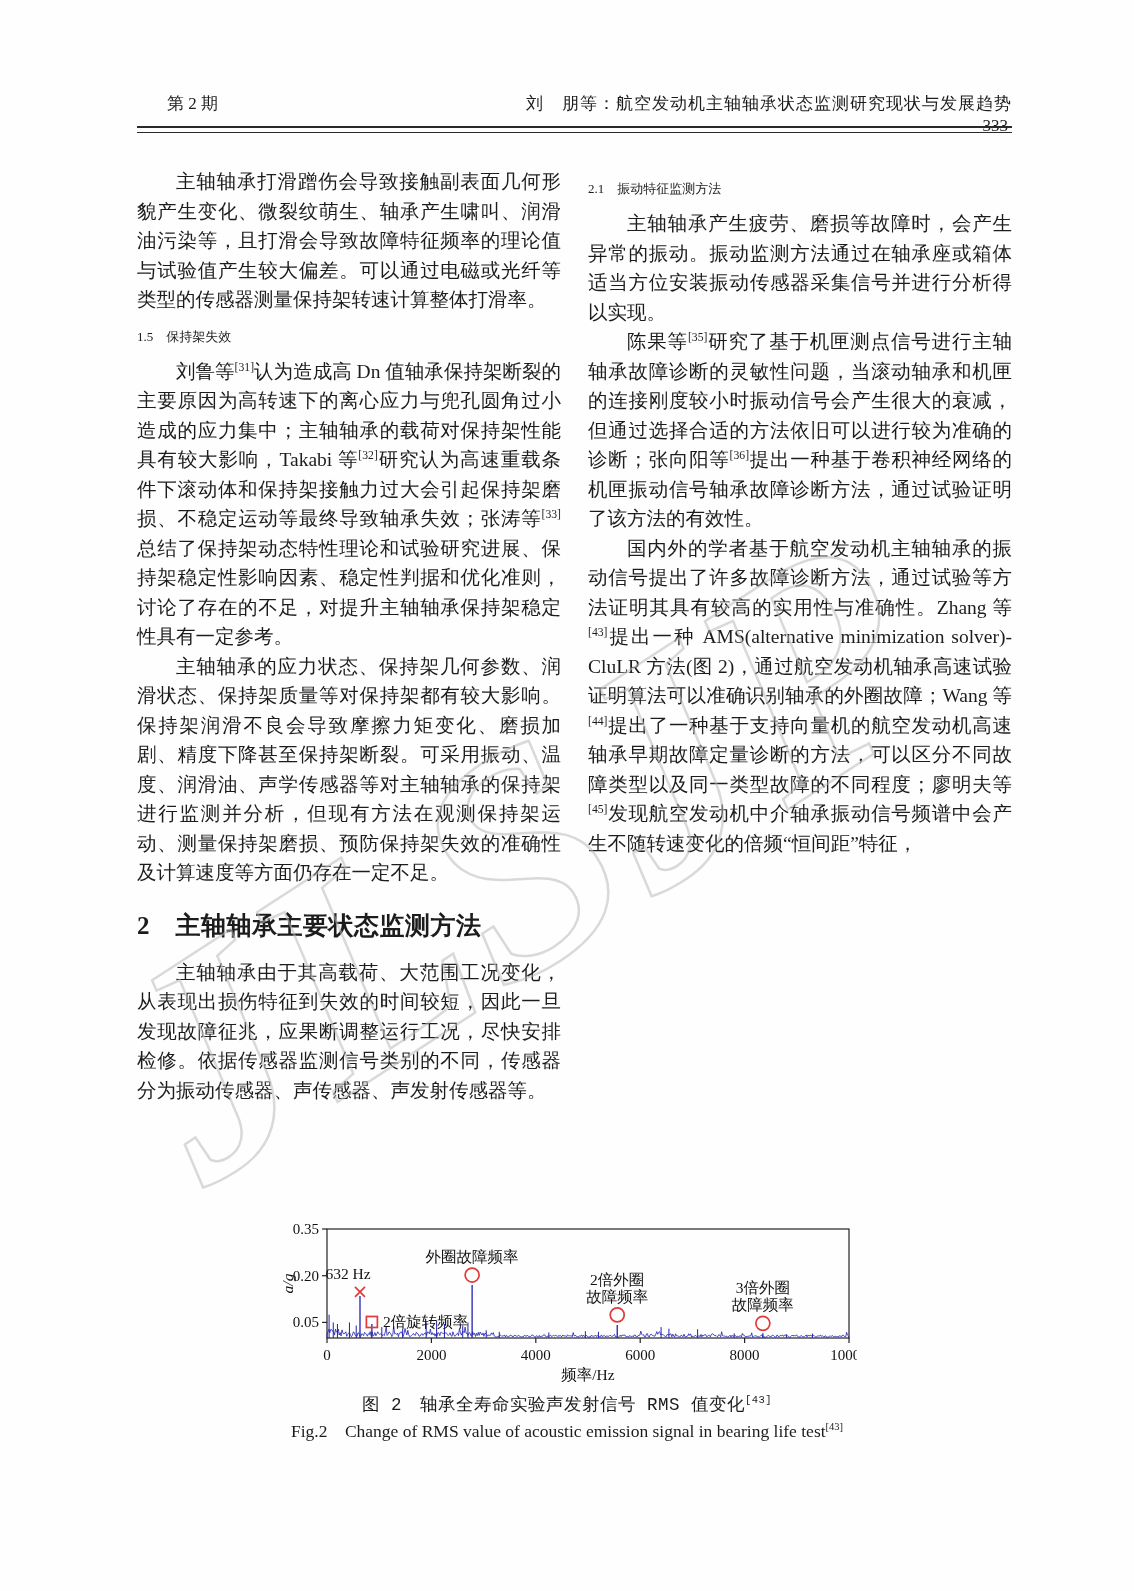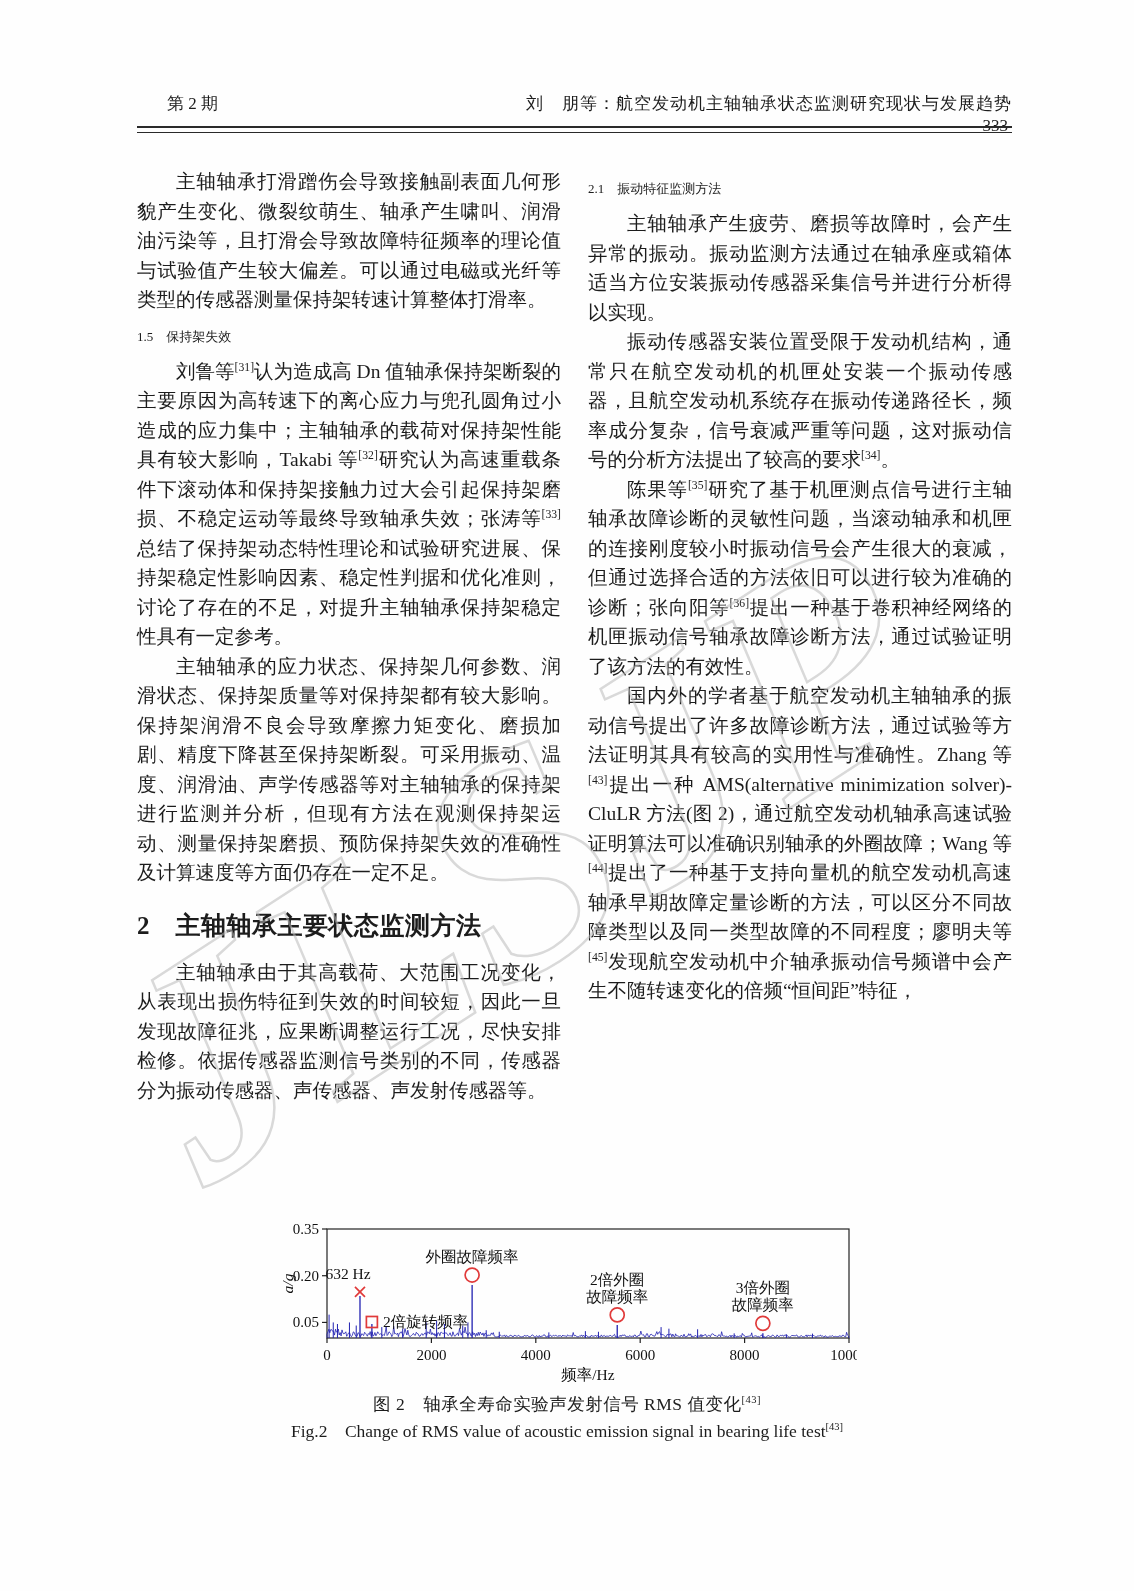--- a/index.html
+++ b/index.html
@@ -22,21 +22,21 @@
   .column{position:absolute;top:146px;width:424px;font-size:19.5px;line-height:29.5px;text-align:justify;margin-top:21px;}
   .column.left{left:137px;}
   .column.right{left:588px;}
   .column p{margin:0;text-indent:2em;}
   .column h2{font-size:13px;font-weight:normal;margin:7px 0 5px;line-height:30px;}
   .column h1{font-size:25px;font-weight:bold;margin:21px 0 15px;line-height:34px;letter-spacing:0.5px;}
   sup{font-size:0.60em;vertical-align:super;line-height:0;}
   
   .figure{position:absolute;left:0;right:0;top:1206px;text-align:center;}
   .figure svg{display:block;margin:0 auto;}
-  .cap-zh{font-size:17.5px;margin-top:10px;letter-spacing:0.5px;}
+  .cap-zh{font-size:17.5px;margin-top:10px;letter-spacing:0.5px;font-family:Liberation Mono, monospace;}
   .cap-en{font-size:17.5px;margin-top:3px;}
   
   .watermark{
     position:absolute;left:55px;top:610px;width:1150px;
     transform:rotate(-33deg);transform-origin:50% 50%;
     font-size:310px;font-style:italic;font-weight:bold;
     color:rgba(0,0,0,0);
     -webkit-text-stroke:2.5px rgba(185,185,185,0.55);
     letter-spacing:6px;
     pointer-events:none;user-select:none;
@@ -64,21 +64,20 @@
         <p>主轴轴承打滑蹭伤会导致接触副表面几何形貌产生变化、微裂纹萌生、轴承产生啸叫、润滑油污染等，且打滑会导致故障特征频率的理论值与试验值产生较大偏差。可以通过电磁或光纤等类型的传感器测量保持架转速计算整体打滑率。</p>
         <h2>1.5　保持架失效</h2>
         <p>刘鲁等<sup>[31]</sup>认为造成高 Dn 值轴承保持架断裂的主要原因为高转速下的离心应力与兜孔圆角过小造成的应力集中；主轴轴承的载荷对保持架性能具有较大影响，Takabi 等<sup>[32]</sup>研究认为高速重载条件下滚动体和保持架接触力过大会引起保持架磨损、不稳定运动等最终导致轴承失效；张涛等<sup>[33]</sup>总结了保持架动态特性理论和试验研究进展、保持架稳定性影响因素、稳定性判据和优化准则，讨论了存在的不足，对提升主轴轴承保持架稳定性具有一定参考。</p>
         <p>主轴轴承的应力状态、保持架几何参数、润滑状态、保持架质量等对保持架都有较大影响。保持架润滑不良会导致摩擦力矩变化、磨损加剧、精度下降甚至保持架断裂。可采用振动、温度、润滑油、声学传感器等对主轴轴承的保持架进行监测并分析，但现有方法在观测保持架运动、测量保持架磨损、预防保持架失效的准确性及计算速度等方面仍存在一定不足。</p>
         <h1>2　主轴轴承主要状态监测方法</h1>
         <p>主轴轴承由于其高载荷、大范围工况变化，从表现出损伤特征到失效的时间较短，因此一旦发现故障征兆，应果断调整运行工况，尽快安排检修。依据传感器监测信号类别的不同，传感器分为振动传感器、声传感器、声发射传感器等。</p>
       </div>
     <div class="column right" id="col-right">
         <h2>2.1　振动特征监测方法</h2>
         <p>主轴轴承产生疲劳、磨损等故障时，会产生异常的振动。振动监测方法通过在轴承座或箱体适当方位安装振动传感器采集信号并进行分析得以实现。</p>
-        <p>振动传感器安装位置受限于发动机结构，通常只在航空发动机的机匣处安装一个振动传感器，且航空发动机系统存在振动传递路径长，频率成分复杂，信号衰减严重等问题，这对振动信号的分析方法提出了较高的要求<sup>[34]</sup>。</p>
         <p>陈果等<sup>[35]</sup>研究了基于机匣测点信号进行主轴轴承故障诊断的灵敏性问题，当滚动轴承和机匣的连接刚度较小时振动信号会产生很大的衰减，但通过选择合适的方法依旧可以进行较为准确的诊断；张向阳等<sup>[36]</sup>提出一种基于卷积神经网络的机匣振动信号轴承故障诊断方法，通过试验证明了该方法的有效性。</p>
         <p>国内外的学者基于航空发动机主轴轴承的振动信号提出了许多故障诊断方法，通过试验等方法证明其具有较高的实用性与准确性。Zhang 等<sup>[43]</sup>提出一种 AMS(alternative minimization solver)-CluLR 方法(图 2)，通过航空发动机轴承高速试验证明算法可以准确识别轴承的外圈故障；Wang 等<sup>[44]</sup>提出了一种基于支持向量机的航空发动机高速轴承早期故障定量诊断的方法，可以区分不同故障类型以及同一类型故障的不同程度；廖明夫等<sup>[45]</sup>发现航空发动机中介轴承振动信号频谱中会产生不随转速变化的倍频“恒间距”特征，</p>
       </div>
 
     <div class="figure">
       <svg id="spectrum-svg" width="580" height="176" viewBox="0 0 580 176" style="font-family:&quot;Liberation Serif&quot;,&quot;DejaVu Serif&quot;,serif;">
           <rect x="50" y="23" width="522" height="109" fill="none" stroke="#222" stroke-width="1.2"></rect>
           <line x1="45" y1="116.42857142857143" x2="50" y2="116.42857142857143" stroke="#222" stroke-width="1.2"></line>
           <text x="42" y="121.42857142857143" text-anchor="end" font-size="15" fill="#111">0.05</text>
           <line x1="45" y1="69.71428571428571" x2="50" y2="69.71428571428571" stroke="#222" stroke-width="1.2"></line>

